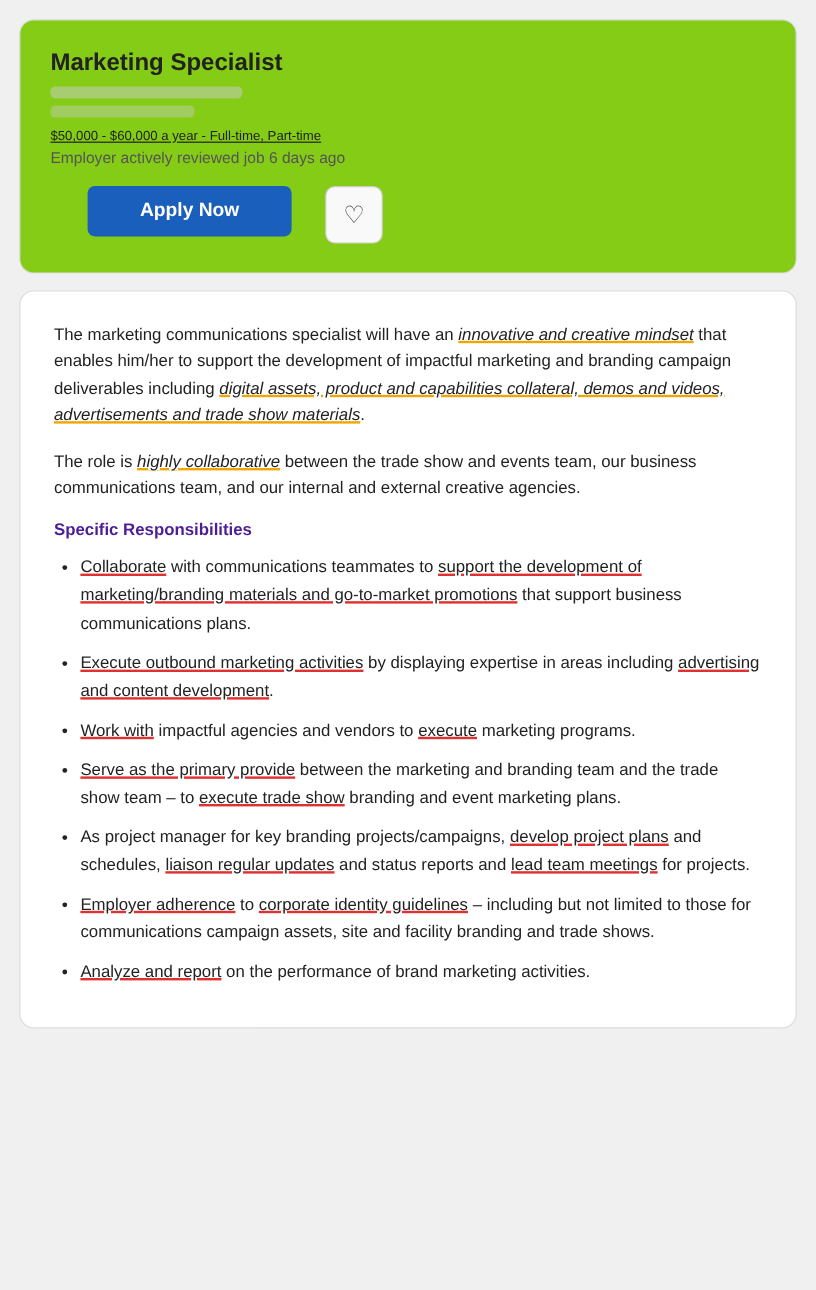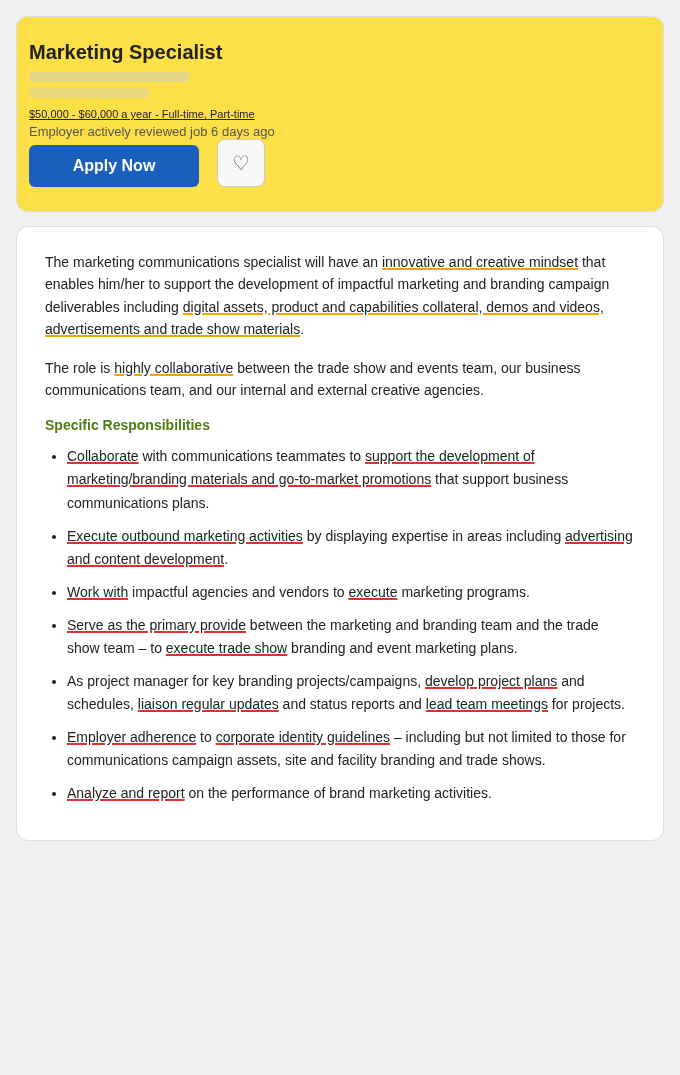--- a/index.html
+++ b/index.html
@@ -6,24 +6,24 @@
     body {
       background: #f0f0f0;
       font-family: Arial, sans-serif;
       font-size: 14px;
       color: #222;
       width: 680px;
       min-height: 1075px;
       padding: 16px;
     }
     .card {
-      background: #fde047;
+      background: #84cc16;
       border-radius: 12px;
       border: 1px solid #ddd;
-      padding: 24px 12px;
+      padding: 24px 25px;
       margin-bottom: 14px;
     }
     .job-title {
       font-size: 20px;
       font-weight: bold;
       margin-bottom: 8px;
     }
     .blurred-line {
       height: 10px;
       background: #ccc;
@@ -43,25 +43,27 @@
     .salary-line {
       font-size: 11px;
       color: #222;
       margin-bottom: 4px;
       font-weight: 500;
       text-decoration: underline;
     }
     .reviewed-line {
       font-size: 13px;
       color: #555;
+      margin-bottom: 16px;
     }
     .button-row {
       display: flex;
-      align-items: flex-end;
-      gap: 18px;
+      align-items: flex-start;
+      gap: 28px;
+      margin-left: 31px;
     }
     .apply-btn {
       background: #1a5fbb;
       color: #fff;
       border: none;
       border-radius: 6px;
       padding: 12px 32px;
       font-size: 16px;
       font-weight: bold;
       cursor: pointer;
@@ -89,37 +91,38 @@
     .desc-card p {
       font-size: 14px;
       line-height: 1.6;
       margin-bottom: 16px;
       color: #222;
     }
     .section-title {
       font-size: 14px;
       font-weight: bold;
       margin-bottom: 12px;
-      color: #4d7c0f;
+      color: #4c1d95;
     }
     ul.responsibilities {
       padding-left: 22px;
       margin-bottom: 0;
     }
     ul.responsibilities li {
       font-size: 14px;
       line-height: 1.65;
       margin-bottom: 10px;
       color: #222;
     }
     
     .hl-yellow {
       text-decoration: underline;
       text-decoration-color: #f0a500;
       text-decoration-thickness: 2px;
+      font-style: italic;
     }
     .hl-red {
       text-decoration: underline;
       text-decoration-color: #e03030;
       text-decoration-thickness: 2px;
       text-align: right;
     }
   </style>
 </head>
 <body>

